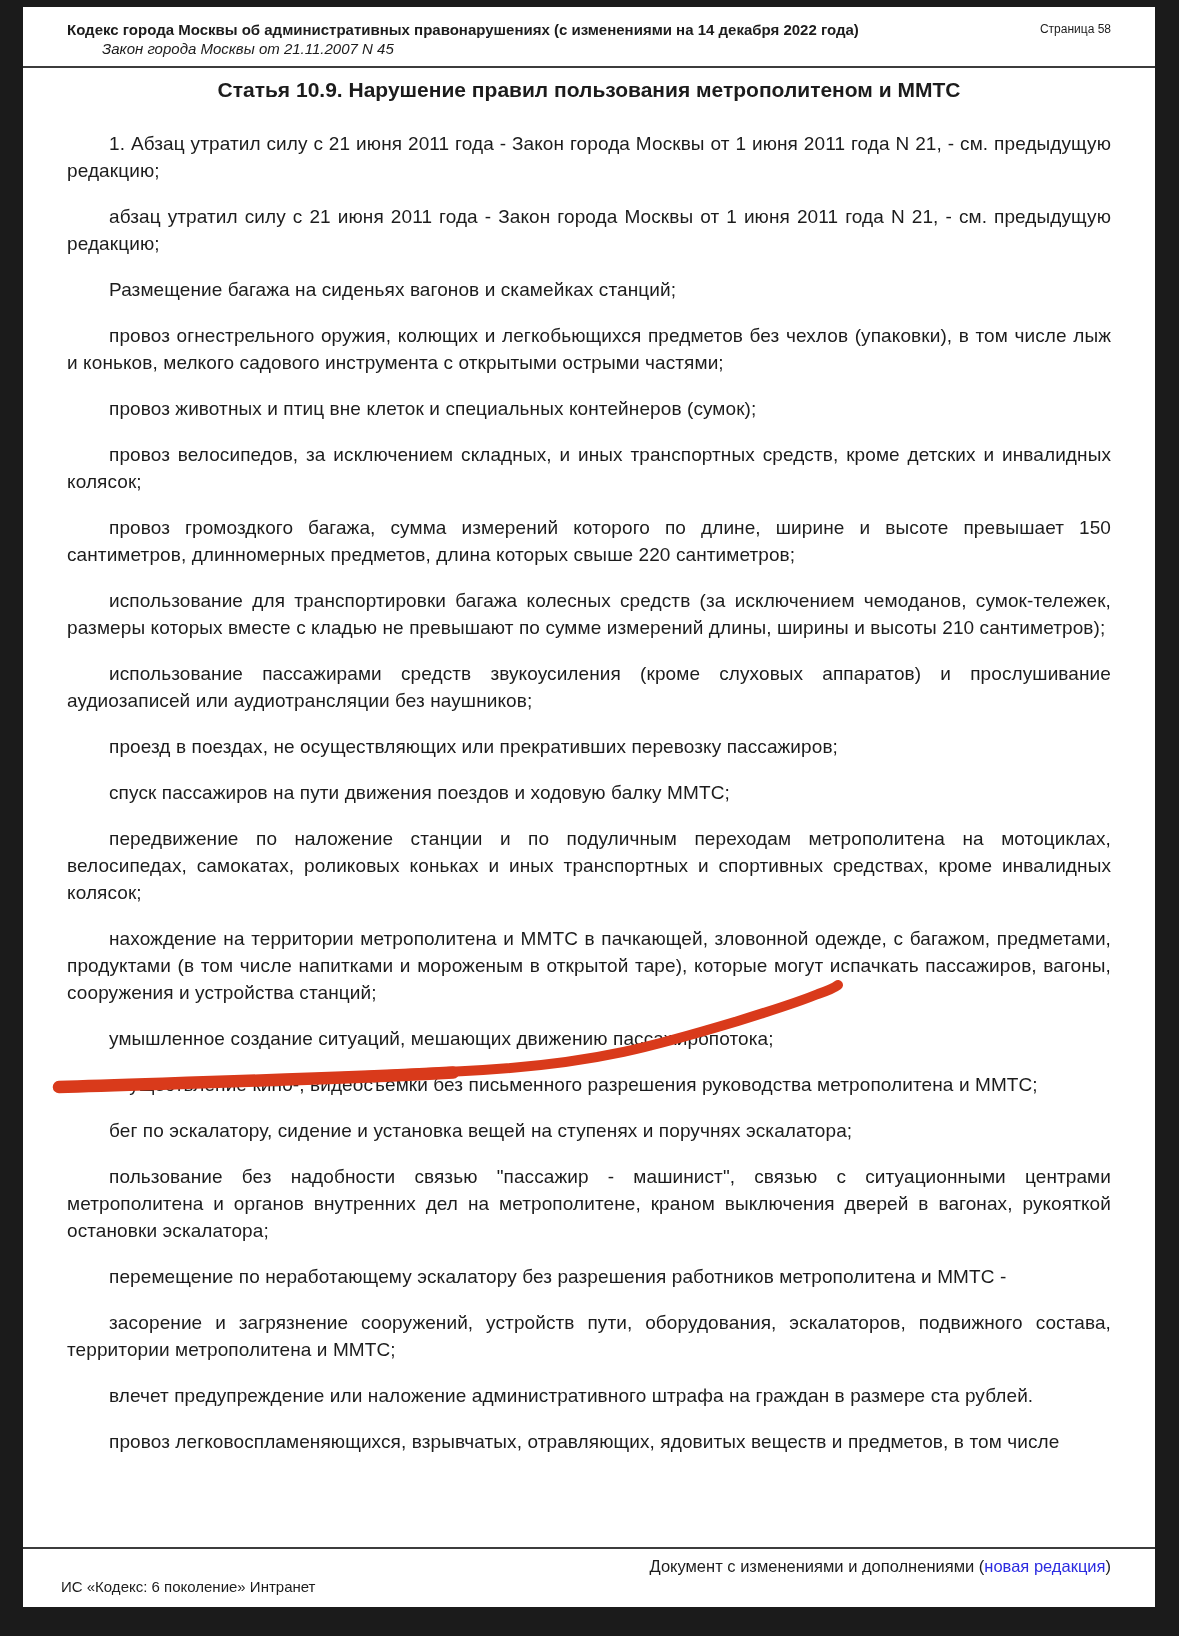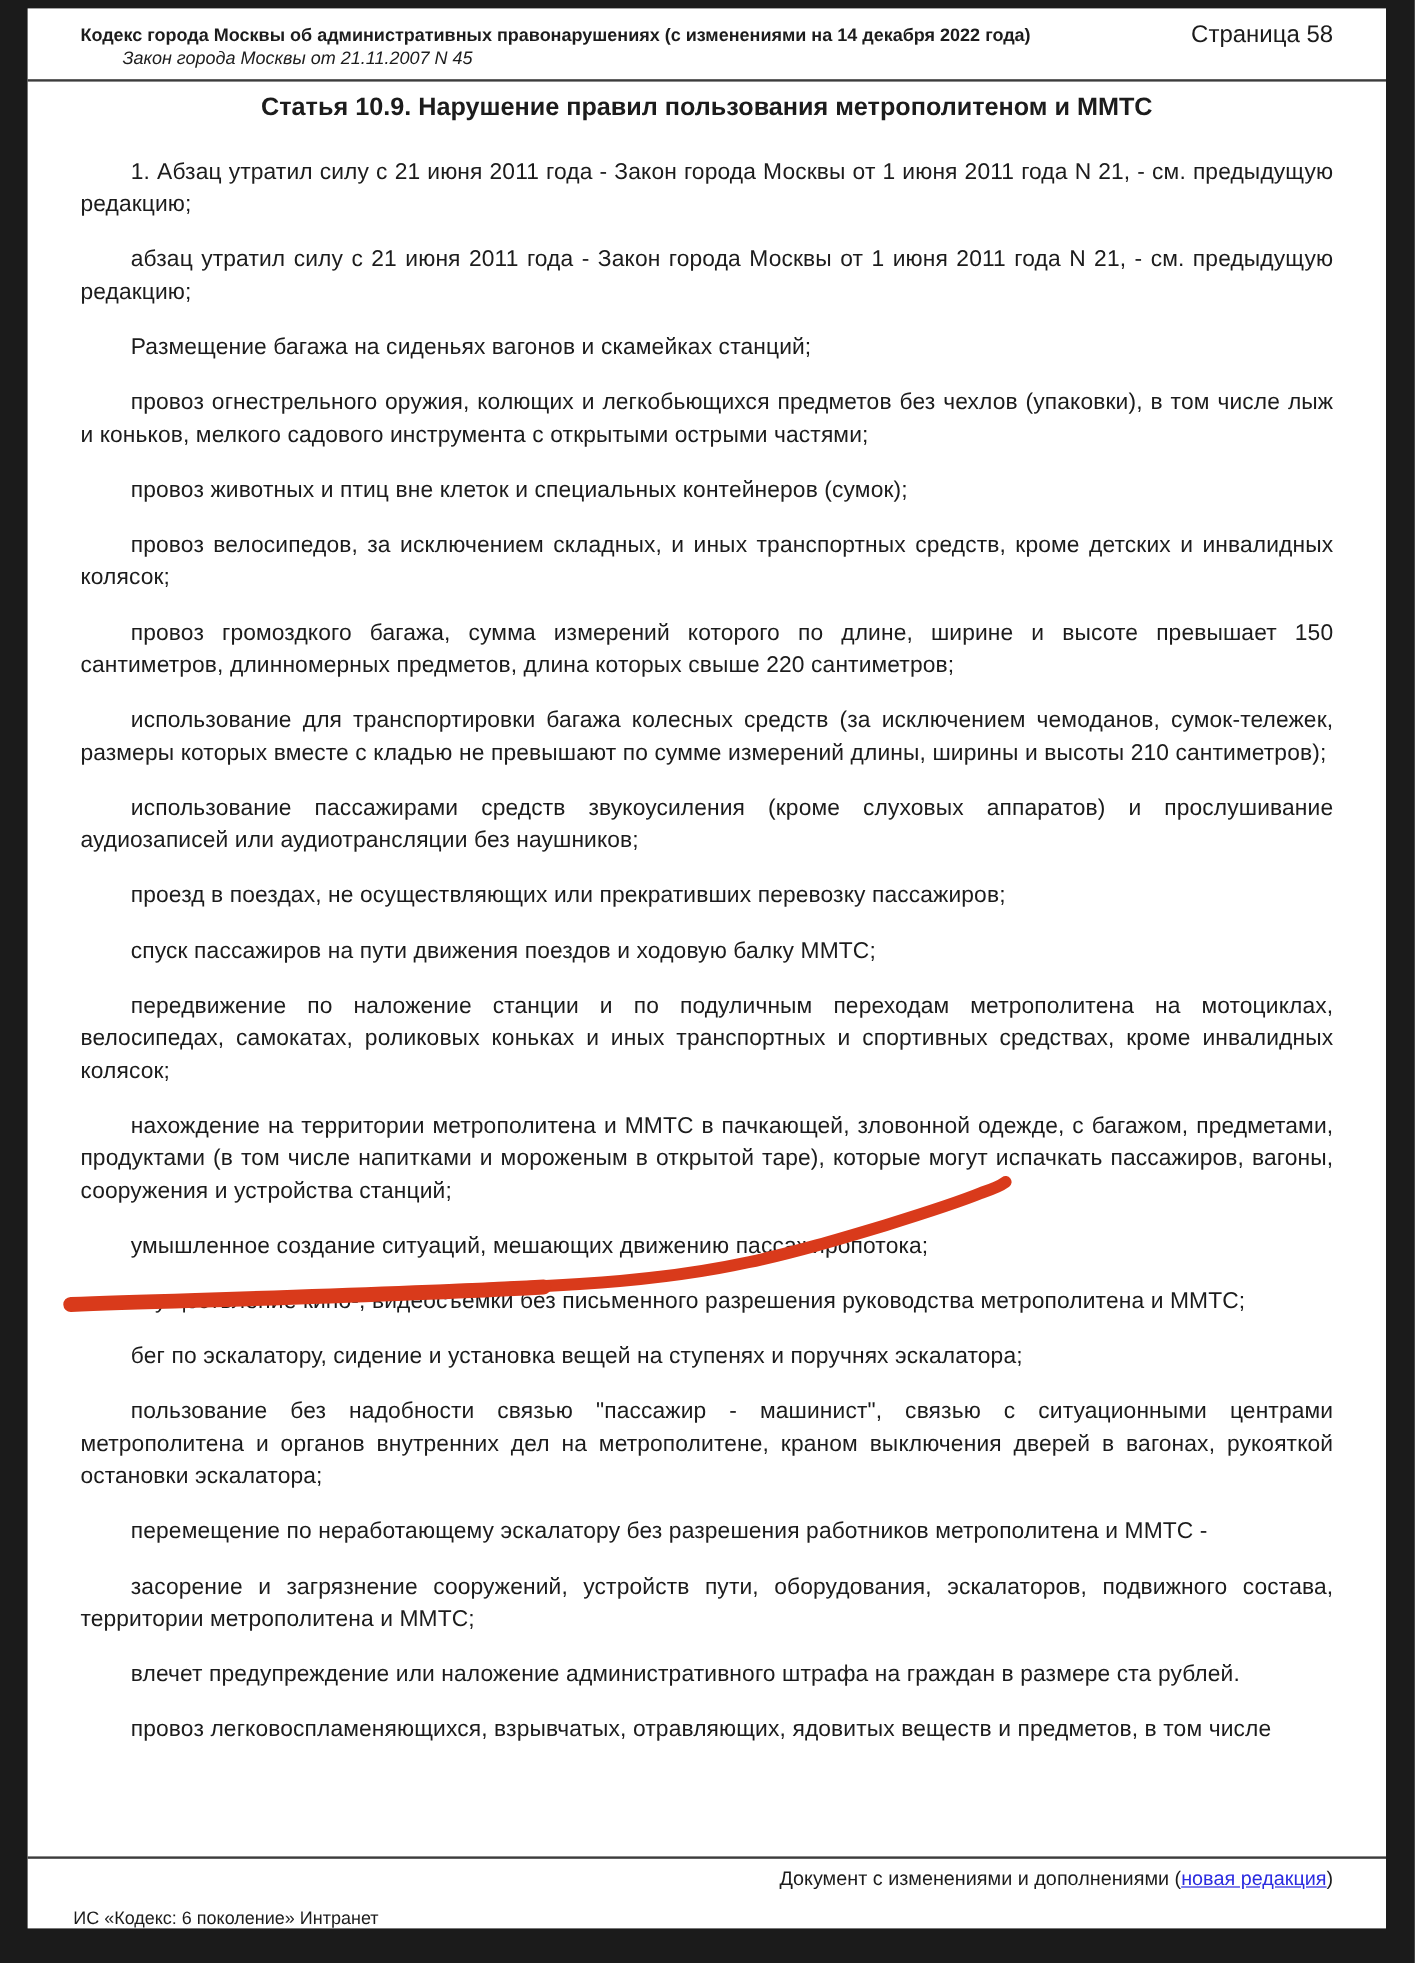--- a/index.html
+++ b/index.html
@@ -17,21 +17,21 @@
     background:#ffffff;
   }
   
   .doc-header {
     display:flex; justify-content:space-between; align-items:flex-start;
     padding:13px 44px 0 44px;
     gap:36px;
   }
   .h-title { font-weight:bold; font-size:15px; line-height:19px; }
   .h-sub   { font-style:italic; font-size:15px; line-height:19px;margin-left:35px; }
-  .h-page  { font-size:20px; line-height:19px; white-space:nowrap; padding-left:24px; }
+  .h-page  { font-size:12px; line-height:19px; white-space:nowrap; padding-left:24px; }
   .header-rule {
     border:none; border-top:2px solid #3c3c3c;
     margin-top:8px; width:100%;
   }
   
   .article-title {
     text-align:center; font-size:21px; font-weight:bold;
     margin-top:9px; line-height:26px;
     padding:0 68px;
   }
@@ -53,23 +53,23 @@
   .footer-rule {
     position:absolute; left:0; top:1540px; width:100%;
     border:none; border-top:2px solid #3c3c3c;
   }
   .footer-right {
     position:absolute; right:44px; top:1549px;
     font-size:16.5px; line-height:21px; white-space:nowrap;
   }
   .footer-left {
     position:absolute; left:38px; top:1570px;
-    font-size:15px; line-height:20px; white-space:nowrap;margin-top:12px;
+    font-size:15px; line-height:20px; white-space:nowrap;
   }
-  .new-edition-link { color:#2b2be0; text-decoration:underline; cursor:pointer;text-align:right; }
+  .new-edition-link { color:#2b2be0; cursor:pointer;text-align:right; }
 </style>
 </head>
 <body>
 
 <div class="page">
 
   <div class="doc-header">
     <div>
       <div class="h-title">Кодекс города Москвы об административных правонарушениях (с изменениями на 14 декабря 2022 года)</div>
       <div class="h-sub">Закон города Москвы от 21.11.2007 N 45</div>

